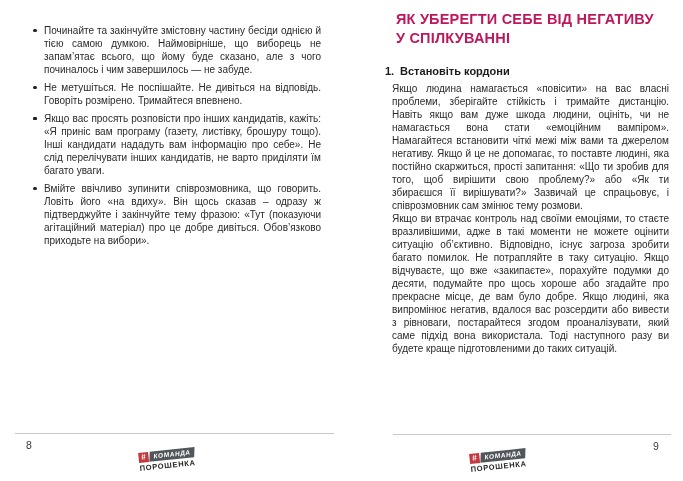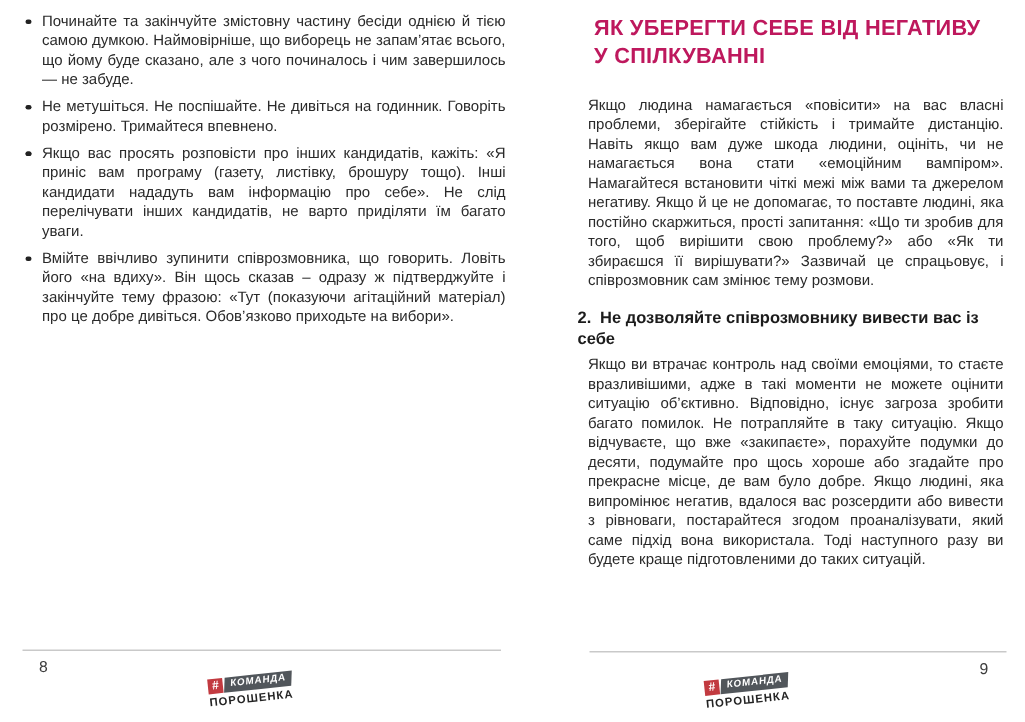--- a/index.html
+++ b/index.html
@@ -10,21 +10,21 @@
     background: #ffffff;
     font-family: "Liberation Sans", sans-serif;
     color: #2c2c2c;
     overflow: hidden;
   }
 
   
   .left-content {
     position: absolute; left: 14px; top: 8px; width: 323px;
   }
-  ul.bullets { list-style: none; margin: 0; padding: 0; }
+  ul.bullets { list-style: none; margin: 16px; padding: 0; }
   ul.bullets li {
     position: relative;
     padding-left: 14px;
     margin: 0 0 5px 0;
     font-size: 10px;
     line-height: 13px;
     text-align: justify;
     color: #2a2a2a;
   }
   .dot {
@@ -109,46 +109,46 @@
 <body>
 
 <div class="left-content">
   <ul class="bullets">
     <li>
       <span class="dot"></span>
       <span>Починайте та закінчуйте змістовну частину бесіди однією й тією самою думкою. Наймовірніше, що виборець не запам’ятає всього, що йому буде сказано, але з чого починалось і чим завершилось — не забуде.</span>
     </li>
     <li>
       <span class="dot"></span>
-      <span>Не метушіться. Не поспішайте. Не дивіться на годинник. Говоріть розмірено. Тримайтеся впевнено.</span>
+      <span>Не метушіться. Не поспішайте. Не дивіться на відповідь. Говоріть розмірено. Тримайтеся впевнено.</span>
     </li>
     <li>
       <span class="dot"></span>
     </li>
     <li>
       <span class="dot"></span>
       <span>Якщо вас просять розповісти про інших кандидатів, кажіть: «Я приніс вам програму (газету, листівку, брошуру тощо). Інші кандидати нададуть вам інформацію про себе». Не слід перелічувати інших кандидатів, не варто приділяти їм багато уваги.</span>
     </li>
     <li>
       <span class="dot"></span>
       <span>Вмійте ввічливо зупинити співрозмовника, що говорить. Ловіть його «на вдиху». Він щось сказав – одразу ж підтверджуйте і закінчуйте тему фразою: «Тут (показуючи агітаційний матеріал) про це добре дивіться. Обов’язково приходьте на вибори».</span>
     </li>
   </ul>
 </div>
 
 <div class="right-content">
   <h1 class="page-title">ЯК УБЕРЕГТИ СЕБЕ ВІД НЕГАТИВУ
 У СПІЛКУВАННІ</h1>
 
   <div class="section">
+    <h2><span class="sec-num">1.</span> <span>Встановіть кордони</span></h2>
     <p>Якщо людина намагається «повісити» на вас власні проблеми, зберігайте стійкість і тримайте дистанцію. Навіть якщо вам дуже шкода людини, оцініть, чи не намагається вона стати «емоційним вампіром». Намагайтеся встановити чіткі межі між вами та джерелом негативу. Якщо й це не допомагає, то поставте людині, яка постійно скаржиться, прості запитання: «Що ти зробив для того, щоб вирішити свою проблему?» або «Як ти збираєшся її вирішувати?» Зазвичай це спрацьовує, і співрозмовник сам змінює тему розмови.</p>
   </div>
 
   <div class="section">
-    <h2><span class="sec-num">2.</span> <span>Не дозволяйте співрозмовнику вивести вас із себе</span></h2>
     <p>Якщо ви втрачає контроль над своїми емоціями, то стаєте вразливішими, адже в такі моменти не можете оцінити ситуацію об’єктивно. Відповідно, існує загроза зробити багато помилок. Не потрапляйте в таку ситуацію. Якщо відчуваєте, що вже «закипаєте», порахуйте подумки до десяти, подумайте про щось хороше або згадайте про прекрасне місце, де вам було добре. Якщо людині, яка випромінює негатив, вдалося вас розсердити або вивести з рівноваги, постарайтеся згодом проаналізувати, який саме підхід вона використала. Тоді наступного разу ви будете краще підготовленими до таких ситуацій.</p>
   </div>
 </div>
 
 <div class="rule rule-left"></div>
 <div class="rule rule-right"></div>
 
 <div class="pagenum pagenum-left">8</div>
 <div class="pagenum pagenum-right">9</div>
 

